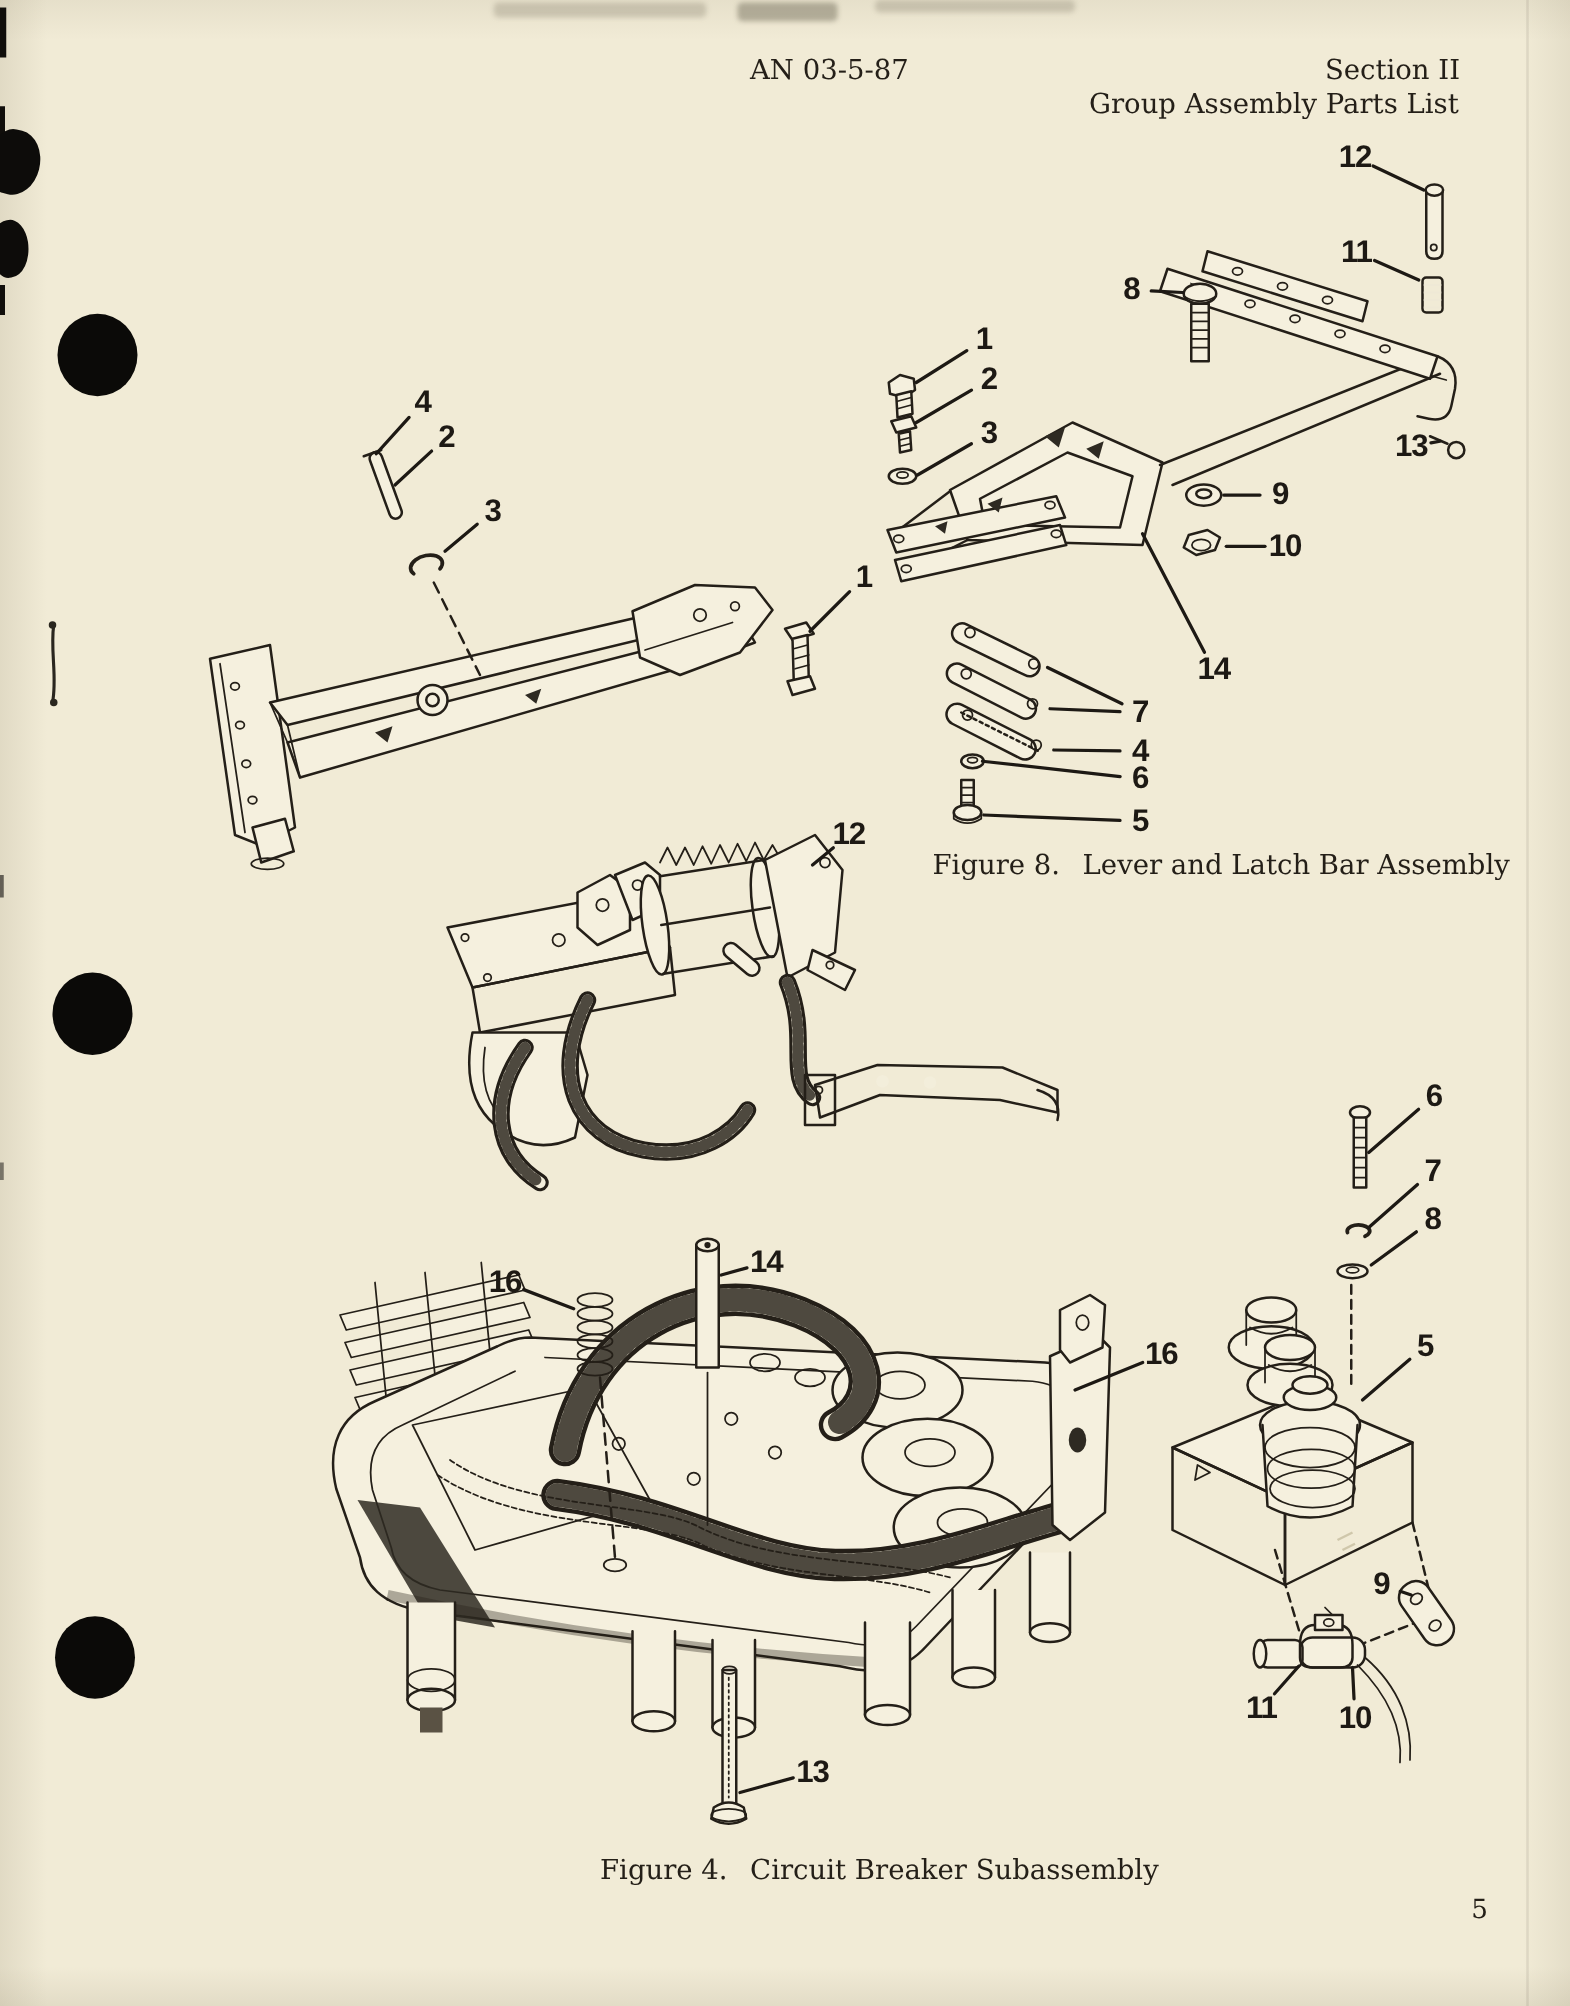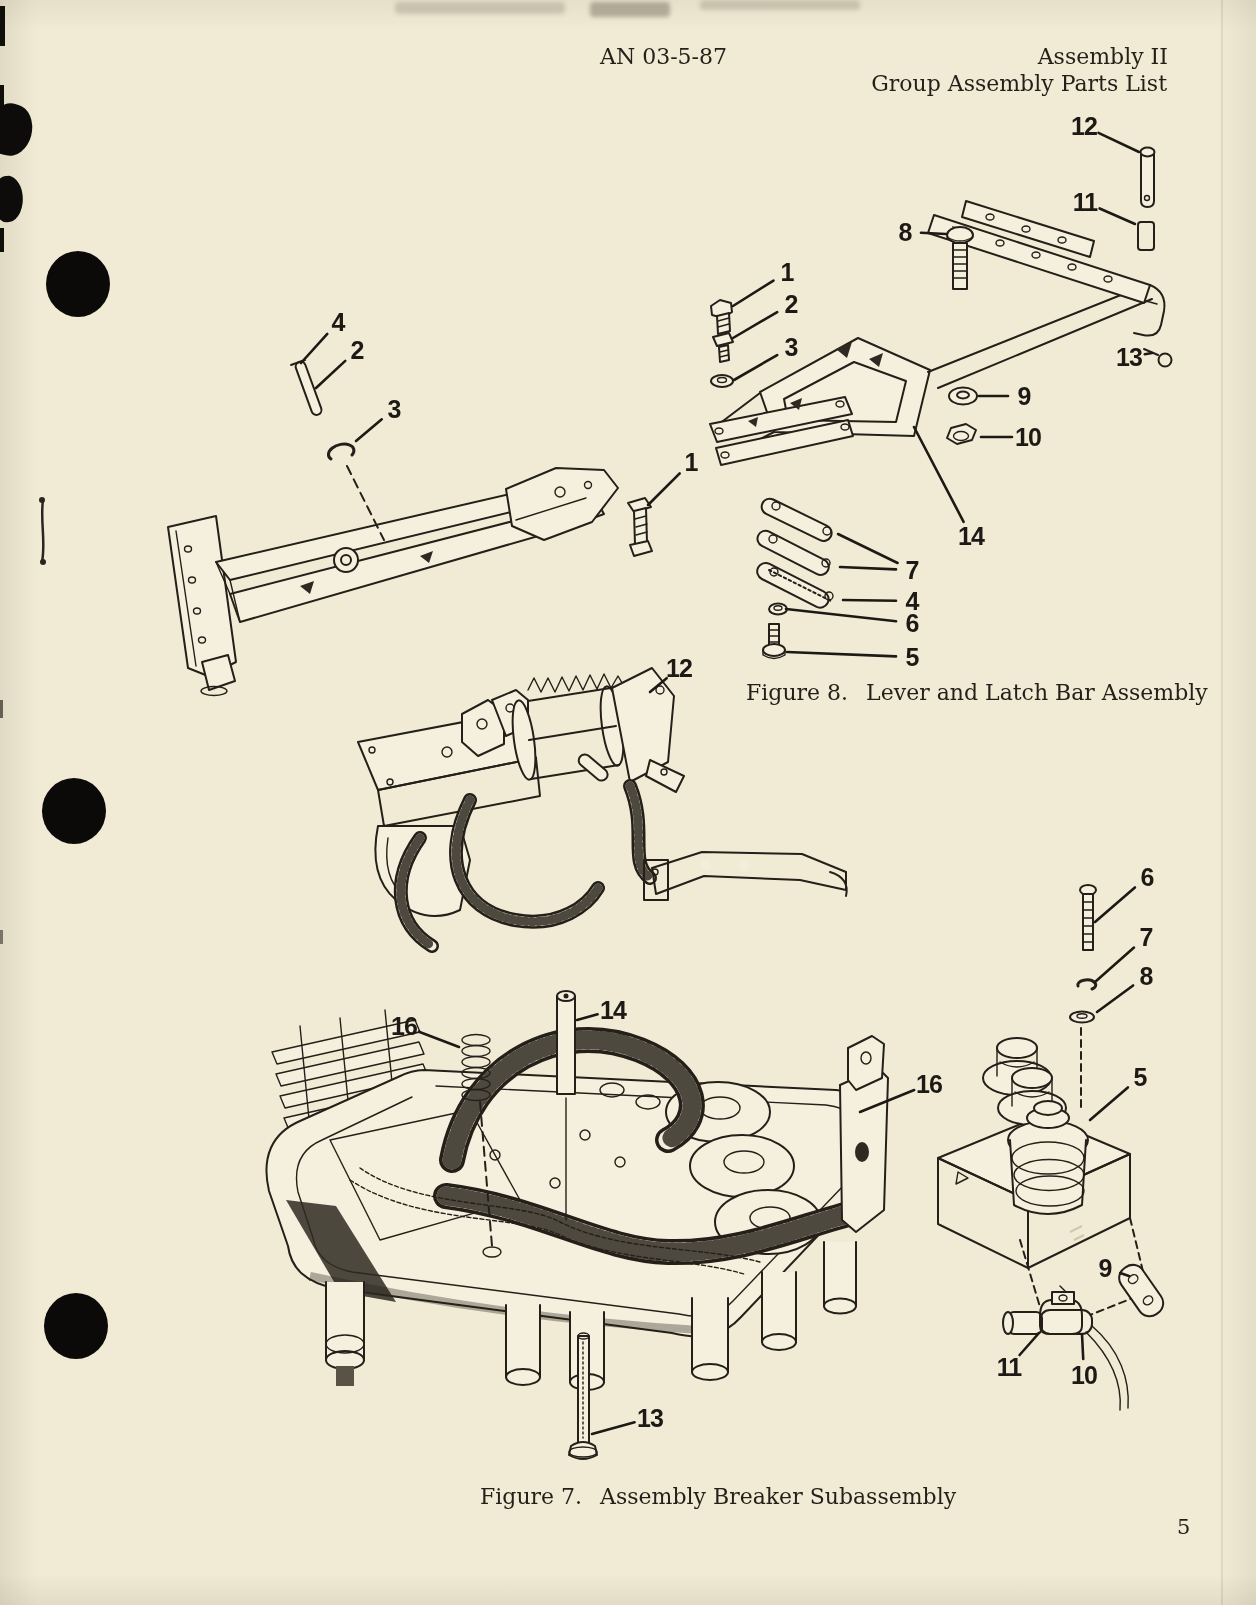--- a/index.html
+++ b/index.html
@@ -43,28 +43,28 @@
   .punch{width:64px;height:66px;border-radius:50%;background:#0b0a08;}
   .edge-strip{left:0;background:#100e0b;}
   .smudge{background:rgba(120,112,95,.28);filter:blur(2px);border-radius:4px;}
 </style>
 </head>
 <body>
 
 <div id="paper-vignette"></div>
 
 <div class="doc-text" style="left:600px;top:44px;">AN 03-5-87</div>
-<div class="doc-text" style="right:88px;top:44px;">Assembly II</div>
+<div class="doc-text" style="right:88px;top:44px;">Section II</div>
 <div class="doc-text" style="right:89px;top:71px;">Group Assembly Parts List</div>
 
 <div class="doc-text caption" style="left:746px;top:680px;">
   <span class="cap-label">Figure 8.</span><span>Lever and Latch Bar Assembly</span>
 </div>
 <div class="doc-text caption" style="left:480px;top:1484px;">
-  <span class="cap-label">Figure 7.</span><span>Assembly Breaker Subassembly</span>
+  <span class="cap-label">Figure 4.</span><span>Circuit Breaker Subassembly</span>
 </div>
 
 <div class="doc-text" style="left:1177px;top:1515px;font-size:21px;">5</div>
 
 <svg id="art" width="1256" height="1605" viewBox="0 0 1256 1605">
 
   <g>
     <path class="s fp" d="M168,527 L216,516 L236,662 L208,676 L188,668 Z"></path>
     <line class="s s1" x1="176" y1="531" x2="196" y2="666"></line>
     <ellipse class="s s1" cx="188" cy="549" rx="3.5" ry="3"></ellipse>

